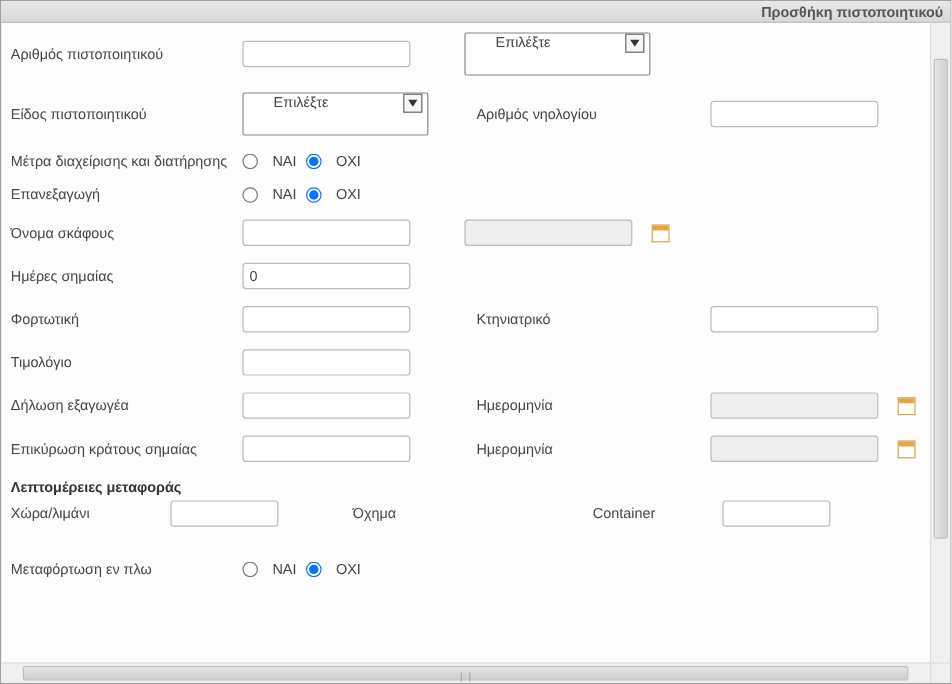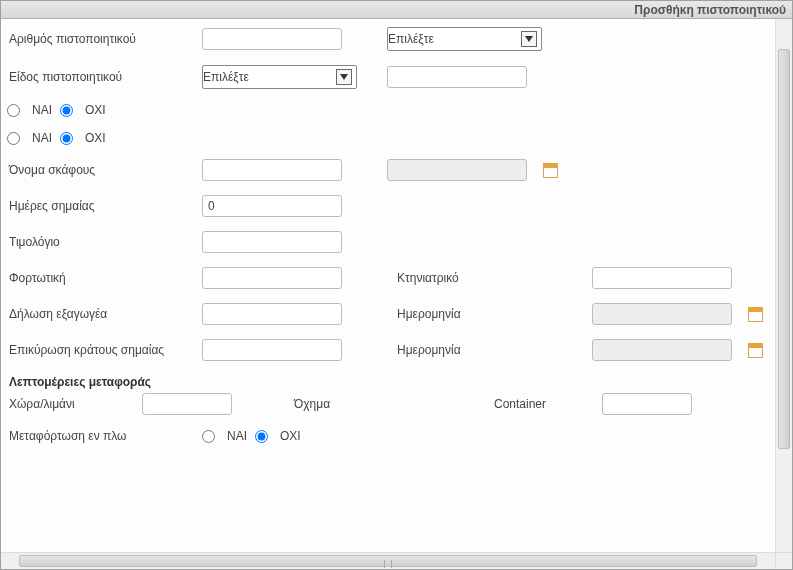--- a/index.html
+++ b/index.html
@@ -133,27 +133,27 @@
   }
   input.text.small {
     width: 90px;
   }
   input.text.readonly {
     background: #eeeeee;
     color: #888;
   }
   .select {
     width: 155px;
-    height: 24px;
+    height: 36px;
     border: 1px solid #888;
     border-radius: 2px;
     display: flex;
-    align-items: center;
+    align-items: flex-start;
     justify-content: space-between;
-    padding: 0 4px 0 0;
+    padding: 0 4px 0 25px;
     background: #fff;
     color: #444;
     cursor: pointer;
   }
   .select .arrow-box {
     width: 16px;
     height: 16px;
     border: 1px solid #666;
     display: flex;
     align-items: center;
@@ -196,21 +196,21 @@
   .section-header {
     font-weight: bold;
     color: #333;
     margin-top: 6px;
     margin-bottom: 4px;
     padding-left: 2px;
   }
   .transport-row {
     display: flex;
     align-items: center;
-    margin-bottom: 14px;
+    margin-bottom: 28px;
   }
   .t-label {
     padding-left: 2px;
     color: #454545;
   }
   .t-label.w1 { width: 135px; }
   .t-gap { width: 60px; }
   .t-label.w2 { width: 200px; }
   .t-label.w3 { width: 110px; }
 </style>
@@ -247,42 +247,45 @@
       <div class="col-field-left">
         <div class="select">
           <span>Επιλέξτε</span>
           <span class="arrow-box">
             <svg width="8" height="6">
                 <polygon points="0,0 8,0 4,6" fill="#333"></polygon>
               </svg>
           </span>
         </div>
       </div>
-      <div class="col-field-right">
-        <input class="text" type="text" value="" style="">
-      </div>
-    </div>
-
-
-    <div class="row">
+      <div class="col-label-right">Αριθμός νηολογίου</div>
+      <div class="col-field-right">
+        <input class="text" type="text" value="" style="">
+      </div>
+    </div>
+
+
+    <div class="row">
+      <div class="col-label-left">Μέτρα διαχείρισης και διατήρησης</div>
       <div class="col-field-left">
         <div class="radio-group">
           <label class="radio">
             <input type="radio" name="mgmt" style="">
             <span>ΝΑΙ</span>
           </label>
           <label class="radio">
             <input type="radio" name="mgmt" checked="" style="">
             <span>ΟΧΙ</span>
           </label>
         </div>
       </div>
     </div>
 
     <div class="row">
+      <div class="col-label-left">Επανεξαγωγή</div>
       <div class="col-field-left">
         <div class="radio-group">
           <label class="radio">
             <input type="radio" name="reexport" style="">
             <span>ΝΑΙ</span>
           </label>
           <label class="radio">
             <input type="radio" name="reexport" checked="" style="">
             <span>ΟΧΙ</span>
           </label>
@@ -302,33 +305,33 @@
     </div>
 
     <div class="row">
       <div class="col-label-left">Ημέρες σημαίας</div>
       <div class="col-field-left">
         <input class="text" type="text" value="0" style="">
       </div>
     </div>
 
     <div class="row">
+      <div class="col-label-left">Φορτωτική</div>
+      <div class="col-field-left">
+        <input class="text" type="text" value="" style="">
+      </div>
+      <div class="col-label-right">Κτηνιατρικό</div>
+      <div class="col-field-right">
+        <input class="text" type="text" value="" style="">
+      </div>
+    </div>
+
+    <div class="row">
       <div class="col-label-left">Τιμολόγιο</div>
       <div class="col-field-left">
-        <input class="text" type="text" value="" style="">
-      </div>
-    </div>
-
-    <div class="row">
-      <div class="col-label-left">Φορτωτική</div>
-      <div class="col-field-left">
-        <input class="text" type="text" value="" style="">
-      </div>
-      <div class="col-label-right">Κτηνιατρικό</div>
-      <div class="col-field-right">
         <input class="text" type="text" value="" style="">
       </div>
     </div>
 
     <div class="row">
       <div class="col-label-left">Δήλωση εξαγωγέα</div>
       <div class="col-field-left">
         <input class="text" type="text" value="" style="">
       </div>
       <div class="col-label-right">Ημερομηνία</div>

